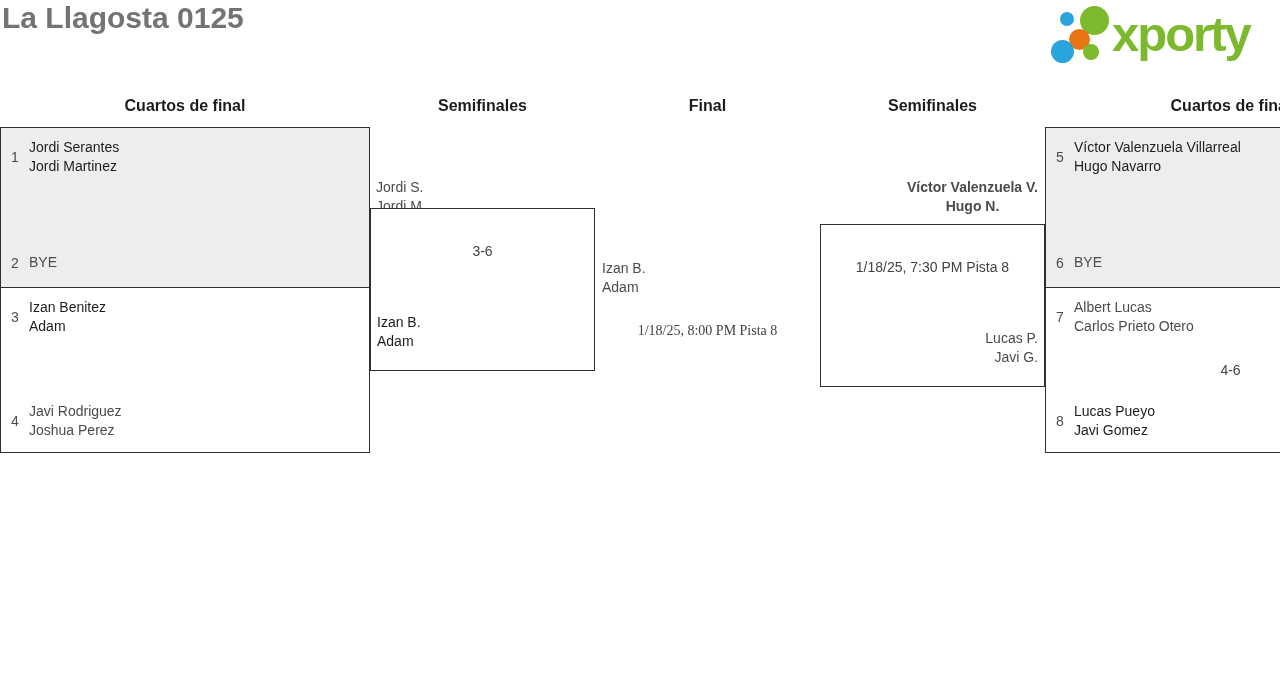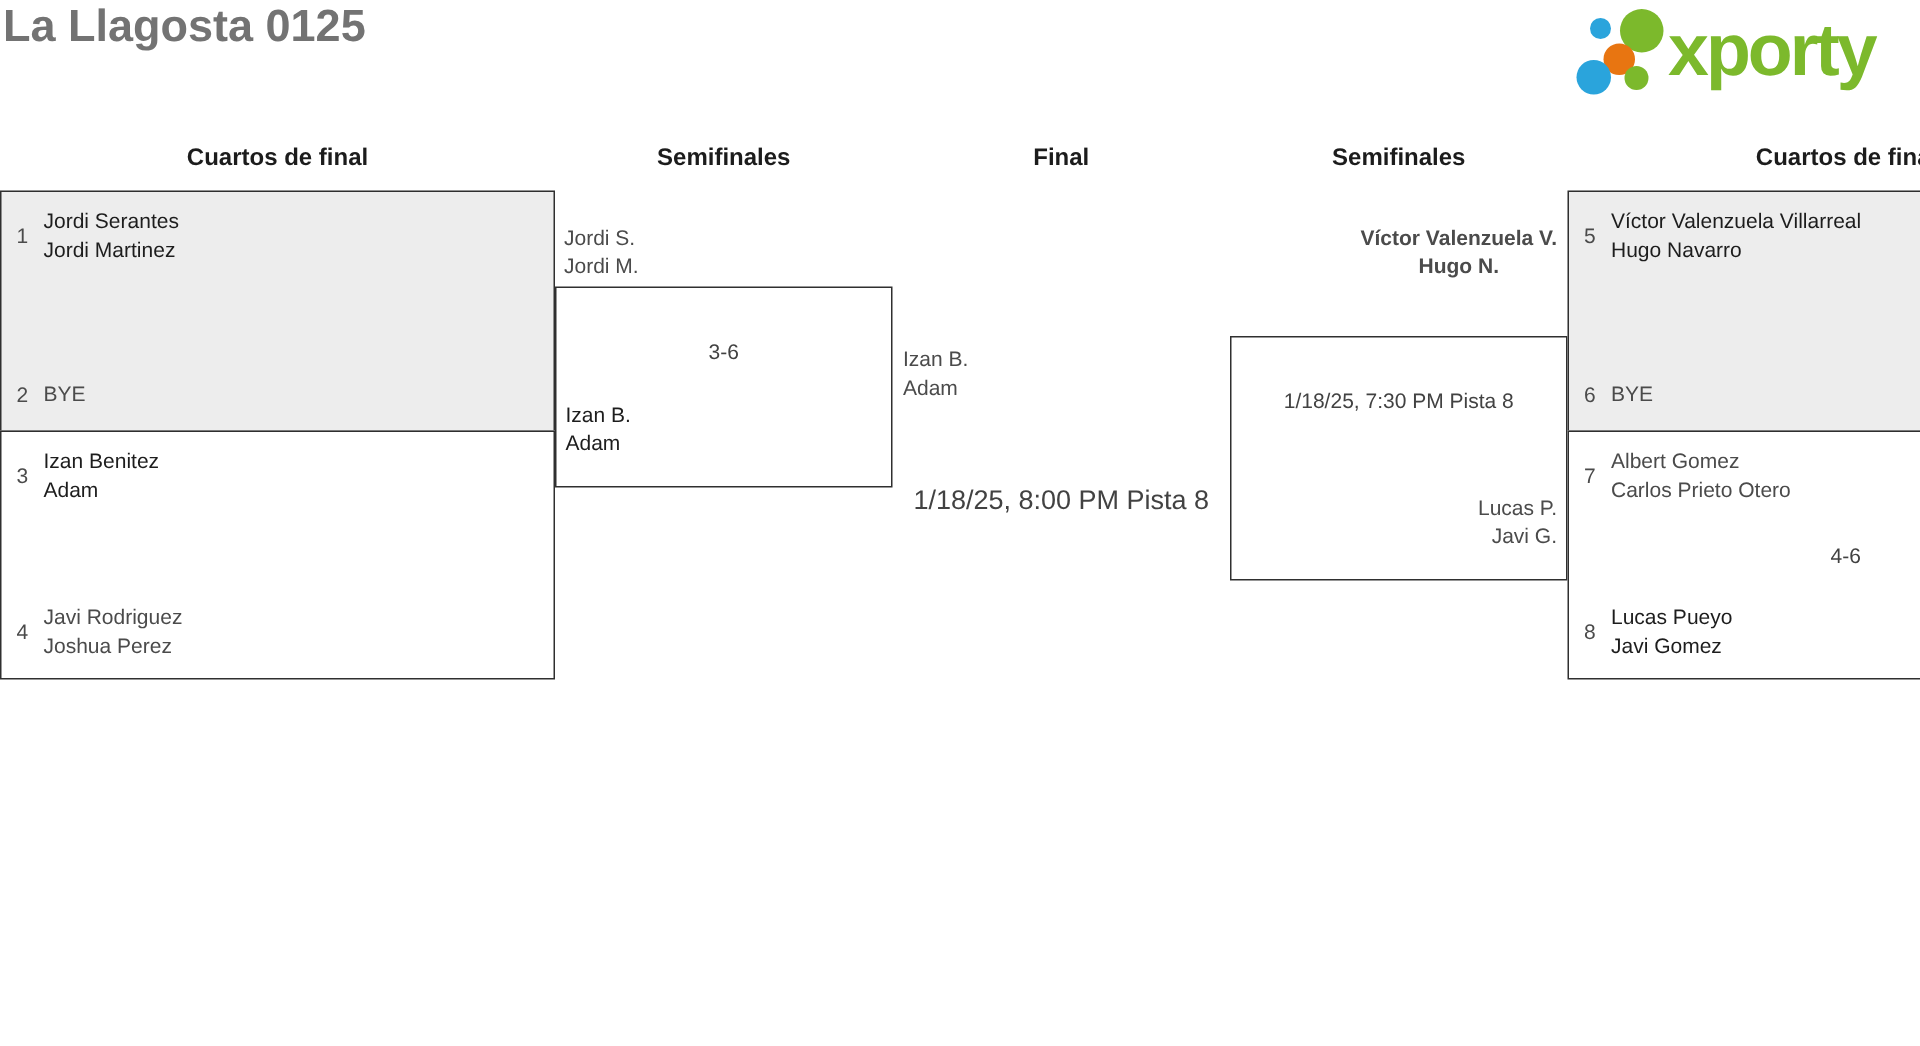--- a/index.html
+++ b/index.html
@@ -39,21 +39,21 @@
   .rh4{left:820px;width:225px;}
   .rh5{left:1046px;width:370px;}
   
   .box{
     position:absolute;box-sizing:border-box;
     background:#ffffff;border:1px solid #2f2f2f;
   }
   .box.gray{background:#ededed;}
   .b-qf1{left:0;top:127px;width:370px;height:161px;}
   .b-qf2{left:0;top:287px;width:370px;height:166px;}
-  .b-sf1{left:370px;top:191px;width:225px;height:134px;}
+  .b-sf1{left:370px;top:208px;width:225px;height:163px;}
   .b-sf2{left:820px;top:208px;width:225px;height:163px;margin-top:16px;}
   .b-qf3{left:1045px;top:127px;width:371px;height:161px;}
   .b-qf4{left:1045px;top:287px;width:371px;height:166px;}
   
   .team-row{position:absolute;left:7px;display:flex;}
   .team-row.top{top:10px;}
   .team-row.bottom{bottom:12px;}
   .team-row.bottom.single{bottom:15px;}
   .seed{
     width:21px;flex:0 0 21px;padding-left:3px;box-sizing:border-box;
@@ -61,26 +61,26 @@
   }
   .names{font-size:14px;line-height:19px;color:#4b4b4b;}
   .names.winner{font-weight:400;color:#1d1d1d;}
   .score{
     position:absolute;left:0;right:0;text-align:center;
     font-size:14px;color:#424242;white-space:nowrap;
   }
   .score.mid{top:50%;transform:translateY(-50%);}
   .score.upper{top:34px;}
   
-  .floating{position:absolute;font-size:14px;line-height:19px;color:#4b4b4b;white-space:nowrap;}
+  .floating{position:absolute;font-size:14px;line-height:19px;color:#4b4b4b;white-space:nowrap;margin-top:29px;}
   .f-sf1-top{left:376px;top:149px;}
   .f-sf2-top{right:242px;top:149px;text-align:center;font-weight:bold;}
   .f-final-top{left:602px;top:230px;}
   .schedule{
-    position:absolute;text-align:center;font-size:18px;color:#424242;white-space:nowrap;
+    position:absolute;text-align:center;font-size:14px;color:#424242;white-space:nowrap;font-family:Liberation Serif, serif;
   }
   .s-final{left:595px;width:225px;top:323px;}
   
   .sf-bottom{position:absolute;bottom:19px;font-size:14px;line-height:19px;}
   .sf-bottom.left{left:6px;}
   .sf-bottom.right{right:6px;text-align:right;}
 </style>
 </head>
 <body>
 
@@ -183,21 +183,21 @@
       <span class="names">
         <div>BYE</div>
       </span>
     </div>
   </div>
 
   <div class="box b-qf4">
     <div class="team-row top">
       <span class="seed">7</span>
       <span class="names">
-        <div>Albert Gomez</div>
+        <div>Albert Lucas</div>
         <div>Carlos Prieto Otero</div>
       </span>
     </div>
     <div class="score mid">4-6</div>
     <div class="team-row bottom">
       <span class="seed">8</span>
       <span class="names winner">
         <div>Lucas Pueyo</div>
         <div>Javi Gomez</div>
       </span>

